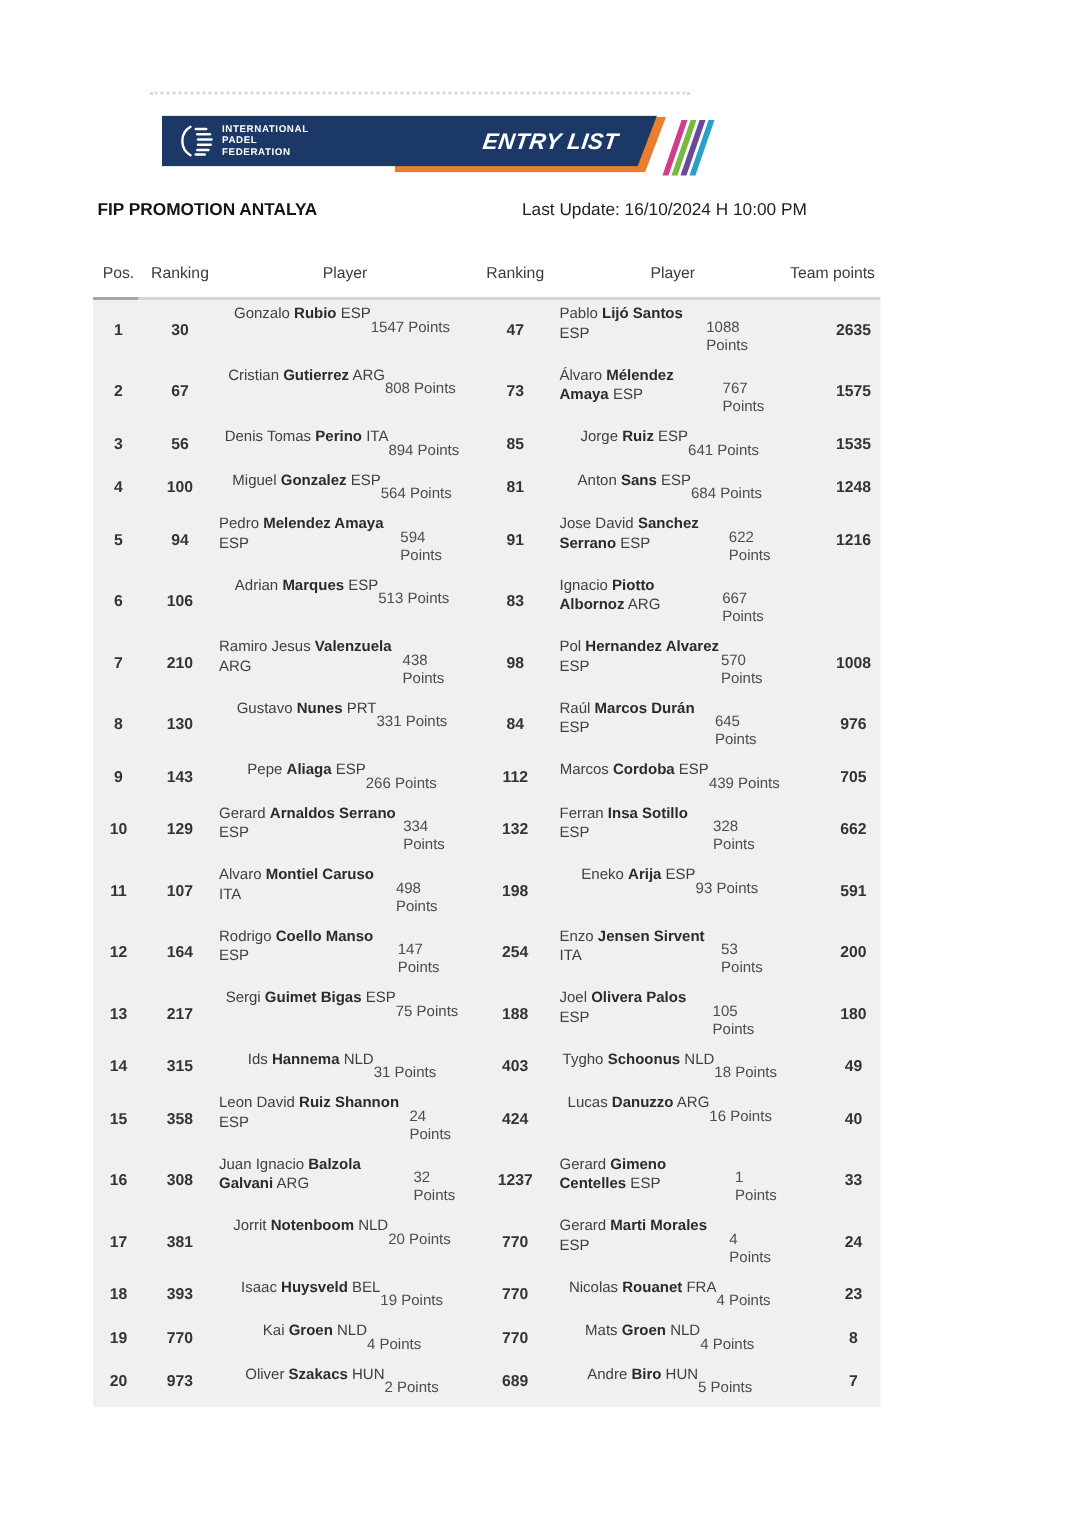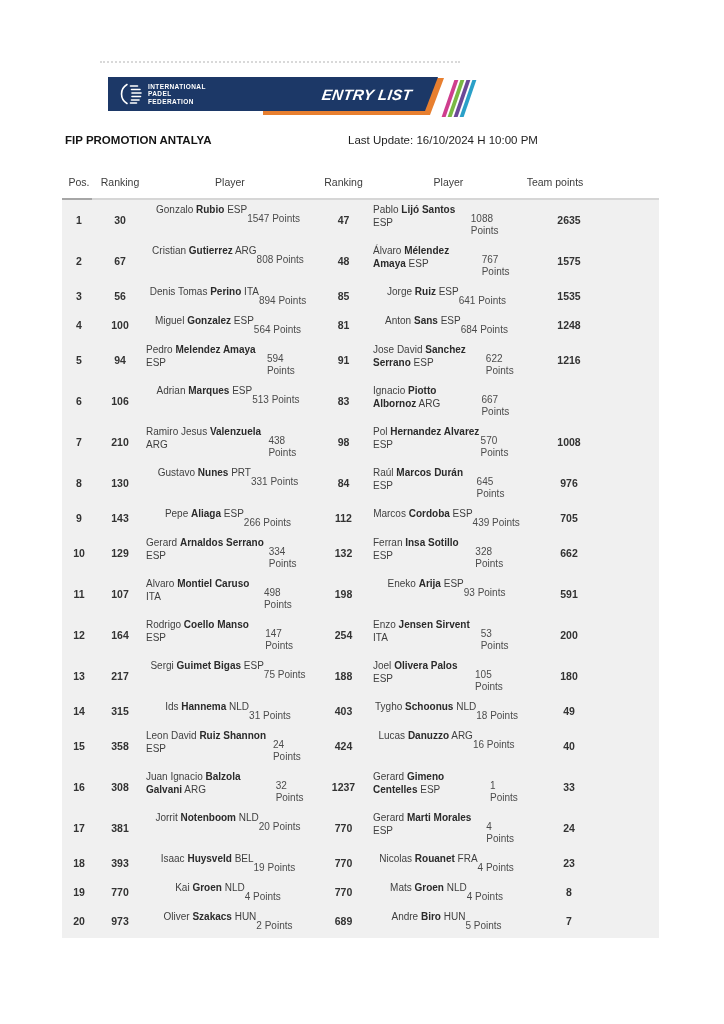--- a/index.html
+++ b/index.html
@@ -28,21 +28,21 @@
   .stripes { position:absolute; left:340px; top:3px; height:37px; display:flex; gap:2.5px;
     transform:skewX(-19deg); }
   .stripe { width:3.5px; height:100%; }
 
   
   .event-title { position:absolute; left:65px; top:134px; font-size:11.5px;
     font-weight:bold; color:#141414; }
   .last-update { position:absolute; left:348px; top:134px; font-size:11.5px; color:#1e1e1e; }
 
   
-  .entry-table { position:absolute; left:62px; top:166px; width:597px; }
+  .entry-table { position:absolute; left:62px; top:166px; width:525px; }
   .thead { display:grid; grid-template-columns:34px 48px 172px 55px 155px 133px;
     height:32px; align-items:center; background:#ffffff;
     border-bottom:2px solid #d6d6d6; position:relative; }
   .thead::after { content:""; position:absolute; left:0; bottom:-2px; width:30px;
     border-top:2px solid #a6a6a6; }
   .th { text-align:center; font-size:10.5px; color:#3c3c3c; }
   .th.team { padding-right:75px; line-height:11px; }
   .tbody { background:#f0f0f0; padding-bottom:2px; }
   .tr { display:grid; grid-template-columns:34px 48px 172px 55px 155px 133px;
     padding:3px 0 4px; }
@@ -132,21 +132,21 @@
           <span>2</span>
         </div>
     <div class="td num">
           <span>67</span>
         </div>
     <div class="td player">
       <div class="pname"><span>Cristian </span><b>Gutierrez</b><span> ARG</span></div>
       <div class="ppoints">808 Points</div>
     </div>
     <div class="td num">
-          <span>48</span>
+          <span>73</span>
         </div>
     <div class="td player">
       <div class="pname"><span>Álvaro </span><b>Mélendez Amaya</b><span> ESP</span></div>
       <div class="ppoints">767 Points</div>
     </div>
     <div class="td num team">
           <span>1575</span>
         </div>
   </div>
 

